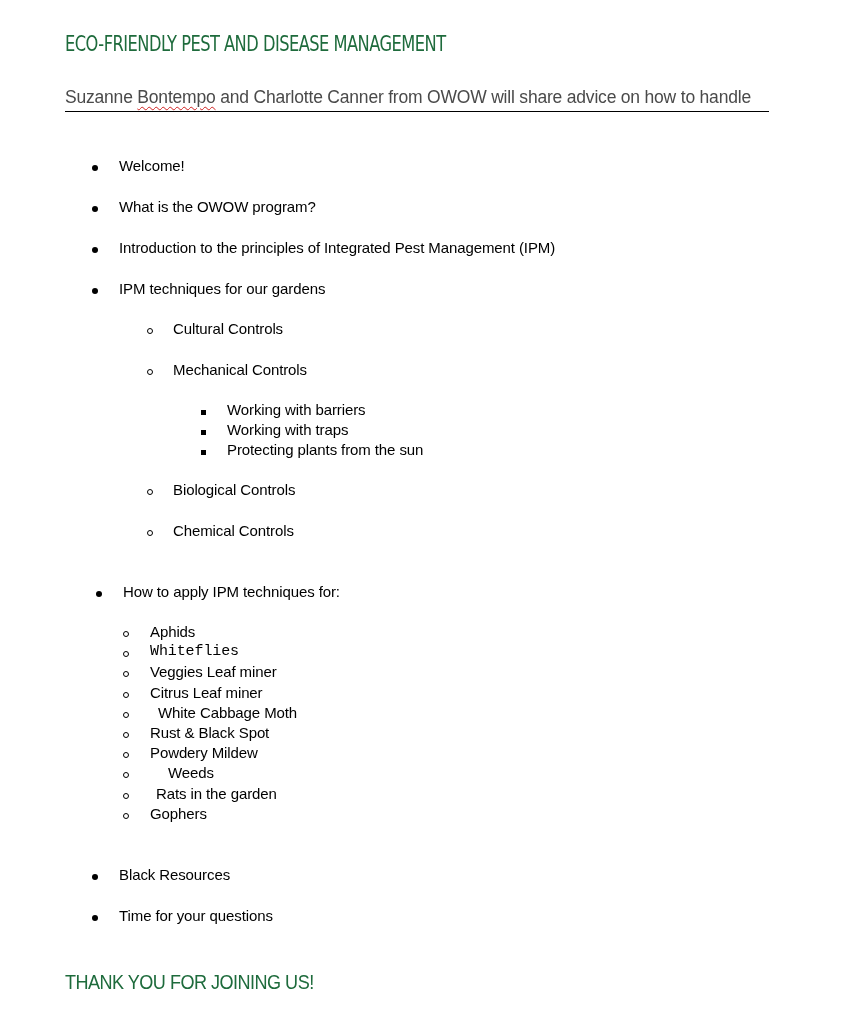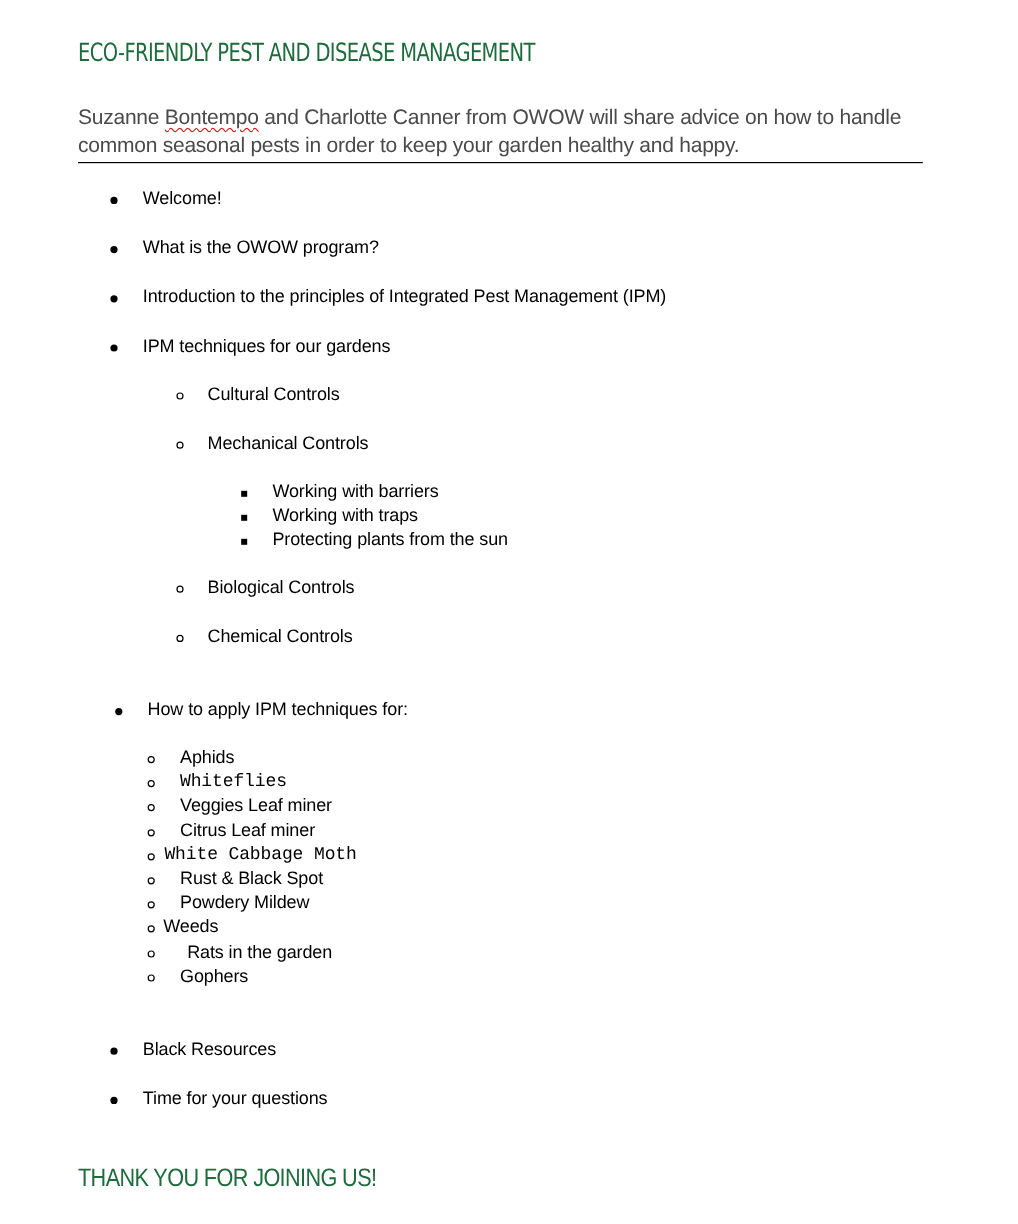--- a/index.html
+++ b/index.html
@@ -22,21 +22,20 @@
             transform: scaleX(0.86); transform-origin: left top; white-space: nowrap; }
 </style>
 </head>
 <body>
 
 <div class="title">ECO-FRIENDLY PEST AND DISEASE MANAGEMENT</div>
 
 <div class="intro">
   <br>
   <span>Suzanne </span><span class="misspell">Bontempo</span><span> and Charlotte Canner from OWOW will share advice on how to handle</span><br>
-  <span>common seasonal pests in order to keep your garden healthy and happy.</span>
 </div>
 
 <div>
   <span class="bullet dot" style="left:92px;top:157px"></span>
   <span class="item" style="left:119px;top:157px">Welcome!</span>
 
   <span class="bullet dot" style="left:92px;top:198px"></span>
   <span class="item" style="left:119px;top:198px">What is the OWOW program?</span>
 
   <span class="bullet dot" style="left:92px;top:239px"></span>
@@ -73,27 +72,27 @@
 <div id="apply-list">
     <span class="bullet circ" style="left: 123px; top: 623px;"></span>
     <span class="item" style="left: 150px; top: 623px;">Aphids</span>
     <span class="bullet circ" style="left: 123px; top: 643.2px;"></span>
     <span class="item" style="left: 150px; top: 643.2px; font-family: Liberation Mono, monospace;">Whiteflies</span>
     <span class="bullet circ" style="left: 123px; top: 663.4px;"></span>
     <span class="item" style="left: 150px; top: 663.4px;">Veggies Leaf miner</span>
     <span class="bullet circ" style="left: 123px; top: 683.6px;"></span>
     <span class="item" style="left: 150px; top: 683.6px;">Citrus Leaf miner</span>
     <span class="bullet circ" style="left: 123px; top: 703.8px;"></span>
-    <span class="item" style="left: 137px; top: 703.8px; font-family: Liberation Mono, monospace;">White Cabbage Moth</span>
+    <span class="item" style="left: 158px; top: 703.8px;">White Cabbage Moth</span>
     <span class="bullet circ" style="left: 123px; top: 724px;"></span>
     <span class="item" style="left: 150px; top: 724px;">Rust &amp; Black Spot</span>
     <span class="bullet circ" style="left: 123px; top: 744.2px;"></span>
     <span class="item" style="left: 150px; top: 744.2px;">Powdery Mildew</span>
     <span class="bullet circ" style="left: 123px; top: 764.4px;"></span>
-    <span class="item" style="left: 136px; top: 764.4px;">Weeds</span>
+    <span class="item" style="left: 168px; top: 764.4px;">Weeds</span>
     <span class="bullet circ" style="left: 123px; top: 784.6px;"></span>
     <span class="item" style="left: 156px; top: 784.6px;">Rats in the garden</span>
     <span class="bullet circ" style="left: 123px; top: 804.8px;"></span>
     <span class="item" style="left: 150px; top: 804.8px;">Gophers</span>
   </div>
 
 <span class="bullet dot" style="left:92px;top:866px"></span>
 <span class="item" style="left:119px;top:866px">Black Resources</span>
 <span class="bullet dot" style="left:92px;top:907px"></span>
 <span class="item" style="left:119px;top:907px">Time for your questions</span>

